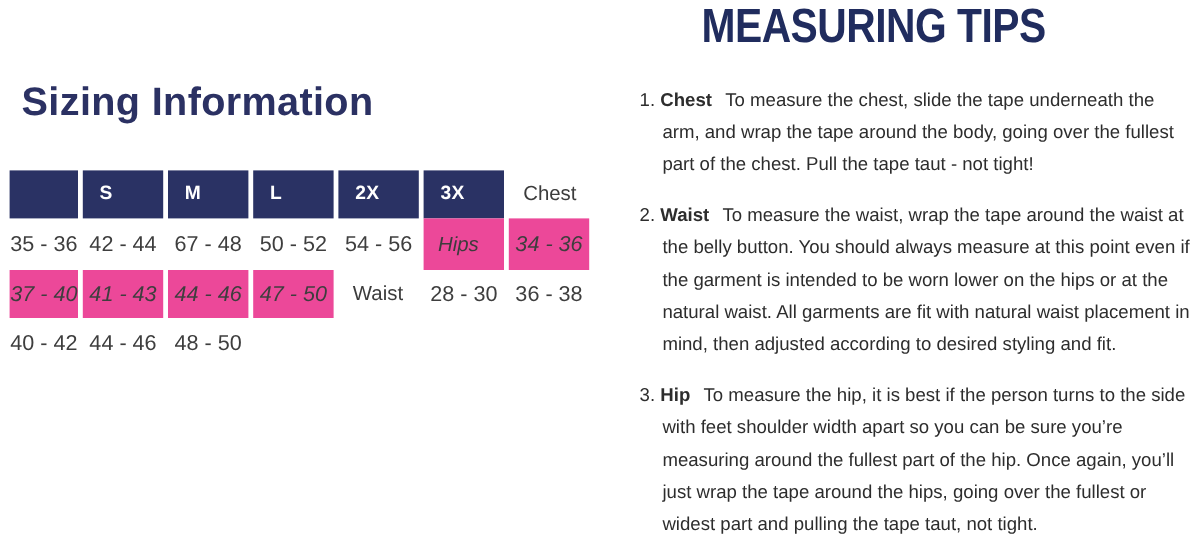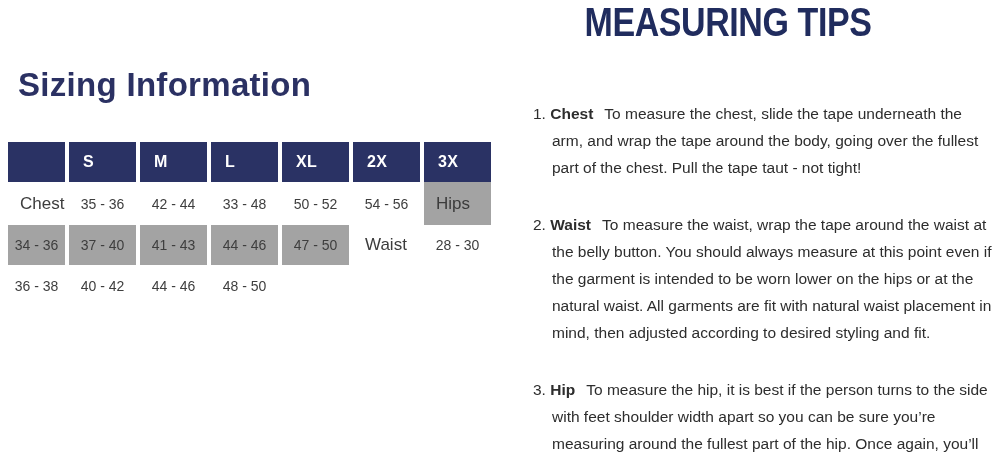--- a/index.html
+++ b/index.html
@@ -22,60 +22,59 @@
   }
   .cell { display:flex; align-items:center; }
   .th {
     background:#2a3264; color:#ffffff;
     font-weight:bold; font-size:16px; padding-left:14px; letter-spacing:0.3px;
   }
   .rl {
     color:#3c3c3c; font-size:17px; padding-left:12px;
   }
   .td {
-    color:#3e3e3e; font-size:14px; justify-content:center;
+    color:#3e3e3e; font-size:18px; justify-content:center;
   }
-  .alt { background:#a3a3a3; }
+  .alt { background:#ec4899;font-style:italic; }
   
   .tips-title {
     position:absolute; left:533px; top:0; width:390px;
     text-align:center; font-size:40px; font-weight:800; color:#202c5e;
     letter-spacing:-0.5px; line-height:44px; white-space:nowrap;
     transform:scaleX(0.85); transform-origin:center;
   }
   .tips {
     position:absolute; left:533px; top:70px; width:462px;
   }
   .tip {
     font-size:15.5px; line-height:27px; color:#2d2d2d;
-    padding-left:19px; text-indent:-19px; margin-bottom:15px;margin-top:30px;
+    padding-left:19px; text-indent:-19px; margin-bottom:15px;
   }
   .tip-label { font-weight:bold; margin-right:7px; }
 </style>
 </head>
 <body>
 
 <div class="page">
 
   <div class="sizing-title">Sizing Information</div>
 
   <div class="size-table">
 
     <div class="cell th"></div>
     <div class="cell th">S</div>
     <div class="cell th">M</div>
     <div class="cell th">L</div>
-    <div class="cell th">XL</div>
     <div class="cell th">2X</div>
     <div class="cell th">3X</div>
 
     <div class="cell rl">Chest</div>
     <div class="cell td">35 - 36</div>
     <div class="cell td">42 - 44</div>
-    <div class="cell td">33 - 48</div>
+    <div class="cell td">67 - 48</div>
     <div class="cell td">50 - 52</div>
     <div class="cell td">54 - 56</div>
 
     <div class="cell rl alt">Hips</div>
     <div class="cell td alt">34 - 36</div>
     <div class="cell td alt">37 - 40</div>
     <div class="cell td alt">41 - 43</div>
     <div class="cell td alt">44 - 46</div>
     <div class="cell td alt">47 - 50</div>
 

